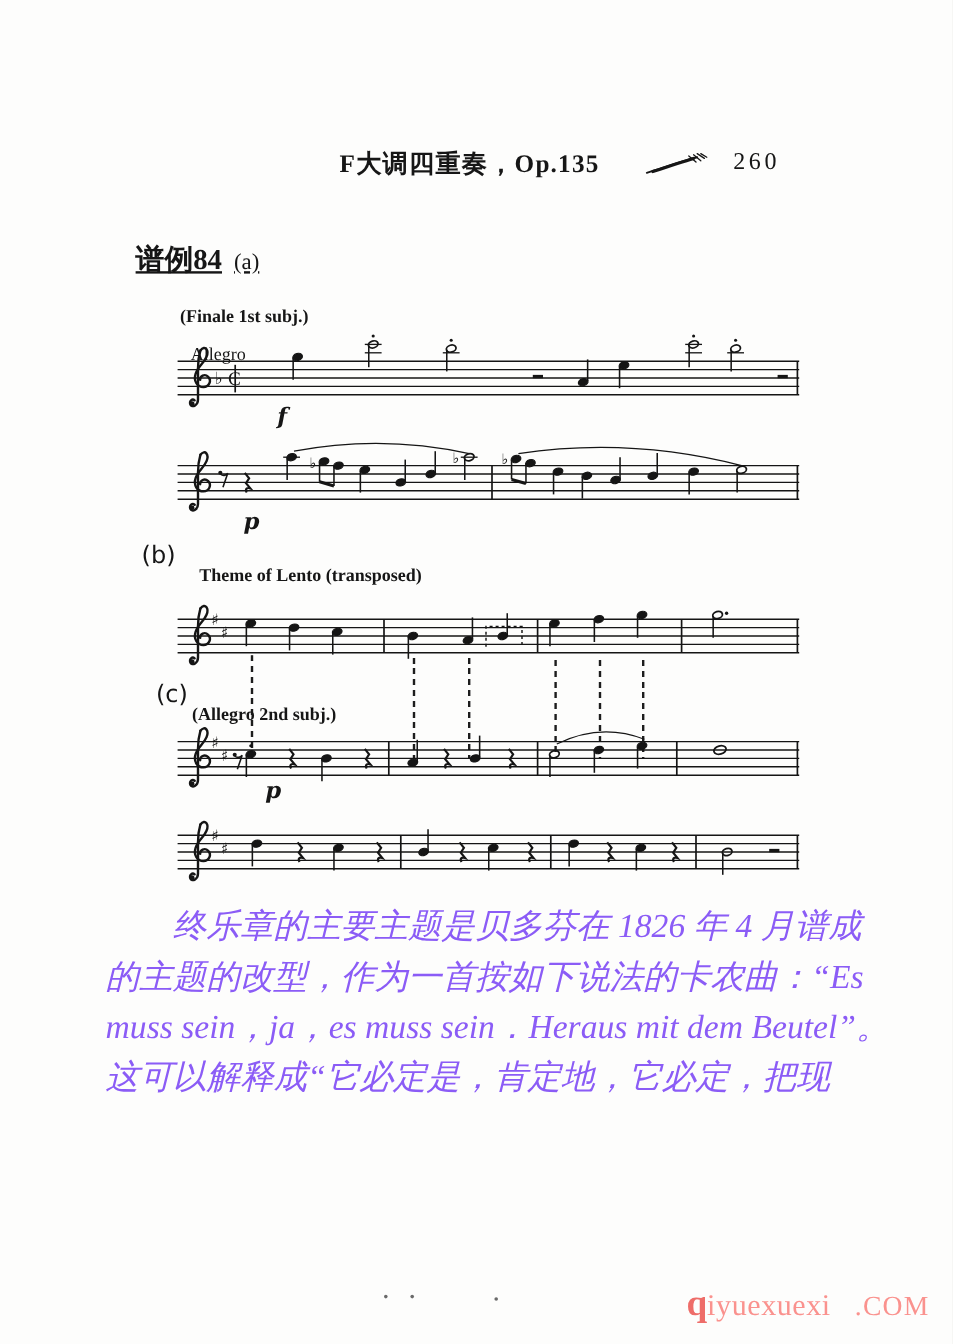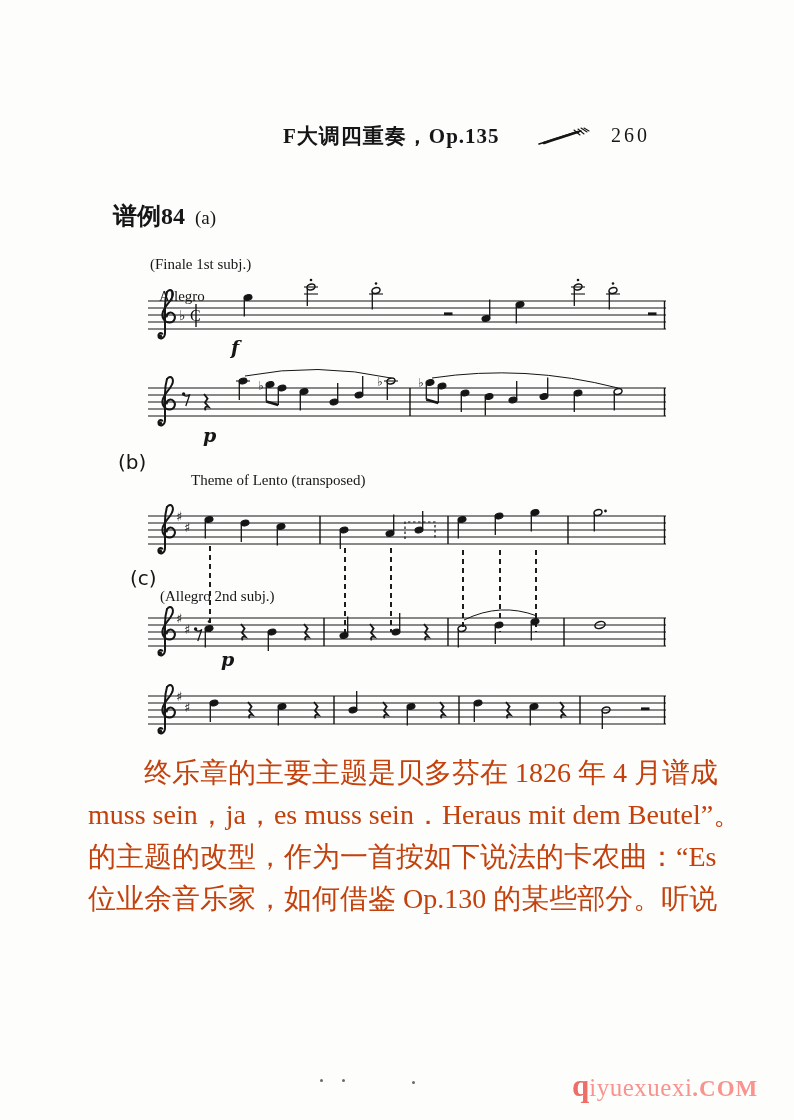--- a/index.html
+++ b/index.html
@@ -8,42 +8,42 @@
     background:#fdfdfc;color:#161616;
     font-family:"Liberation Serif","DejaVu Serif",serif;
     overflow:hidden;
   }
   .abs{position:absolute;}
   
   .title{left:283px;top:122px;font-size:21px;font-weight:700;letter-spacing:1px;white-space:nowrap;}
   .pagenum{left:611px;top:124px;font-size:20px;letter-spacing:3px;}
   .flourish{left:536px;top:126px;}
   
-  .example{left:113px;top:200px;font-size:24px;font-weight:700;white-space:nowrap;}
+  .example{left:113px;top:200px;font-size:24px;font-weight:700;white-space:nowrap;text-decoration:underline;}
   .example .marker{font-size:19px;font-weight:400;margin-left:10px;font-family:"Liberation Serif",serif;}
   
-  .cap{font-size:15px;font-weight:400;white-space:nowrap;}
+  .cap{font-size:15px;font-weight:700;white-space:nowrap;}
   .marker-big{font-size:20px;font-family:"DejaVu Sans","Liberation Sans",sans-serif;}
   .dyn{font-size:19px;font-weight:700;font-style:italic;font-family:"DejaVu Serif","Liberation Serif",serif;}
   
   svg.staff{position:absolute;overflow:visible;}
   
   .vdash{position:absolute;width:2px;
     background:repeating-linear-gradient(to bottom,#1d1d1d 0 5px,transparent 5px 9px);}
   
-  .para{left:88px;top:752px;width:622px;font-size:28px;line-height:42px;color:#c2410c;}
+  .para{left:88px;top:752px;width:622px;font-size:28px;line-height:42px;color:#8b5cf6;font-style:italic;}
   .para .line{white-space:nowrap;height:42px;}
   .para .indent{text-indent:2em;}
   
   .speck{position:absolute;width:3px;height:3px;border-radius:50%;background:#6a6a6a;}
   
   .watermark{left:572px;top:1068px;white-space:nowrap;color:#fa928e;font-family:"Liberation Serif",serif;}
   .watermark .wq{font-size:31px;font-weight:700;color:#ee6d69;}
   .watermark .wname{font-size:25px;font-weight:400;letter-spacing:0.5px;}
-  .watermark .wtld{font-size:23px;font-weight:700;letter-spacing:1px;}
+  .watermark .wtld{font-size:23px;font-weight:400;letter-spacing:1px;margin-left:20px;}
 </style>
 </head>
 <body>
 
 <div class="page">
 
   <svg width="0" height="0" style="position:absolute" aria-hidden="true">
     <defs>
       <g id="clef" stroke="#151515" fill="none" stroke-width="2" stroke-linecap="round">
         <path d="M9 3 C13 -2 16.5 3 14 8.5 C12 13.5 7 16.5 5 22.5 C3 28.5 6.5 33.5 11.5 33.5 C16.5 33.5 18.5 28 15.5 25 C12.5 22 8.5 24.5 8.8 27.5"></path>
@@ -162,21 +162,21 @@
       <ellipse cx="430" cy="13" rx="4.1" ry="2.9" transform="rotate(-16 430 13)" fill="#151515" stroke="#151515" stroke-width="1"></ellipse>
       <line x1="426.3" y1="14" x2="426.3" y2="32" stroke="#151515" stroke-width="1.3"></line>
       <ellipse cx="470" cy="11.5" rx="4.1" ry="2.9" transform="rotate(-16 470 11.5)" fill="none" stroke="#151515" stroke-width="1.5"></ellipse>
       <line x1="466.3" y1="12.5" x2="466.3" y2="30.5" stroke="#151515" stroke-width="1.3"></line>
       <path d="M284 -2 Q 377 -16 470 8" fill="none" stroke="#151515" stroke-width="1"></path>
       <line x1="516.5" y1="8" x2="516.5" y2="36" stroke="#151515" stroke-width="1.4"></line>
     </svg>
   <div class="abs dyn" style="left:203px;top:424px;">p</div>
 
   <div class="abs marker-big" style="left:118px;top:450px;">(b)</div>
-  <div class="abs cap" style="left:166px;top:472px;margin-left:25px;">Theme of Lento (transposed)</div>
+  <div class="abs cap" style="left:166px;top:472px;">Theme of Lento (transposed)</div>
   <svg class="staff" id="staff3" style="left:148px;top:508px;" width="522" height="64">
       <line x1="0" y1="8" x2="518" y2="8" stroke="#151515" stroke-width="1.15"></line>
       <line x1="0" y1="15" x2="518" y2="15" stroke="#151515" stroke-width="1.15"></line>
       <line x1="0" y1="22" x2="518" y2="22" stroke="#151515" stroke-width="1.15"></line>
       <line x1="0" y1="29" x2="518" y2="29" stroke="#151515" stroke-width="1.15"></line>
       <line x1="0" y1="36" x2="518" y2="36" stroke="#151515" stroke-width="1.15"></line>
       <use href="#clef" transform="translate(10,-4)"></use>
       <text x="28" y="13" fill="#151515" font-size="13" font-family="&quot;DejaVu Sans&quot;,sans-serif">♯</text>
       <text x="36" y="24" fill="#151515" font-size="13" font-family="&quot;DejaVu Sans&quot;,sans-serif">♯</text>
       <ellipse cx="61" cy="11.5" rx="4.1" ry="2.9" transform="rotate(-16 61 11.5)" fill="#151515" stroke="#151515" stroke-width="1"></ellipse>
@@ -285,23 +285,23 @@
       <use href="#qrest" x="412" y="14"></use>
       <line x1="432" y1="8" x2="432" y2="36" stroke="#151515" stroke-width="1.4"></line>
       <ellipse cx="458" cy="22" rx="4.1" ry="2.9" transform="rotate(-16 458 22)" fill="none" stroke="#151515" stroke-width="1.5"></ellipse>
       <line x1="454.3" y1="23" x2="454.3" y2="41" stroke="#151515" stroke-width="1.3"></line>
       <rect x="493" y="19.4" width="8.5" height="2.8" fill="#151515"></rect>
       <line x1="516.5" y1="8" x2="516.5" y2="36" stroke="#151515" stroke-width="1.4"></line>
     </svg>
 
   <div class="abs para">
     <div class="line indent">终乐章的主要主题是贝多芬在 1826 年 4 月谱成</div>
+    <div class="line">的主题的改型，作为一首按如下说法的卡农曲：“Es</div>
     <div class="line">muss sein，ja，es muss sein．Heraus mit dem Beutel”。</div>
-    <div class="line">的主题的改型，作为一首按如下说法的卡农曲：“Es</div>
-    <div class="line">位业余音乐家，如何借鉴 Op.130 的某些部分。听说</div>
+    <div class="line">这可以解释成“它必定是，肯定地，它必定，把现</div>
   </div>
 
   <div class="speck" style="left:320px;top:1079px;"></div>
   <div class="speck" style="left:342px;top:1079px;"></div>
   <div class="speck" style="left:412px;top:1081px;"></div>
 
   <div class="abs watermark"><span class="wq">q</span><span class="wname">iyuexuexi</span><span class="wtld">.COM</span></div>
 
 </div>
 

